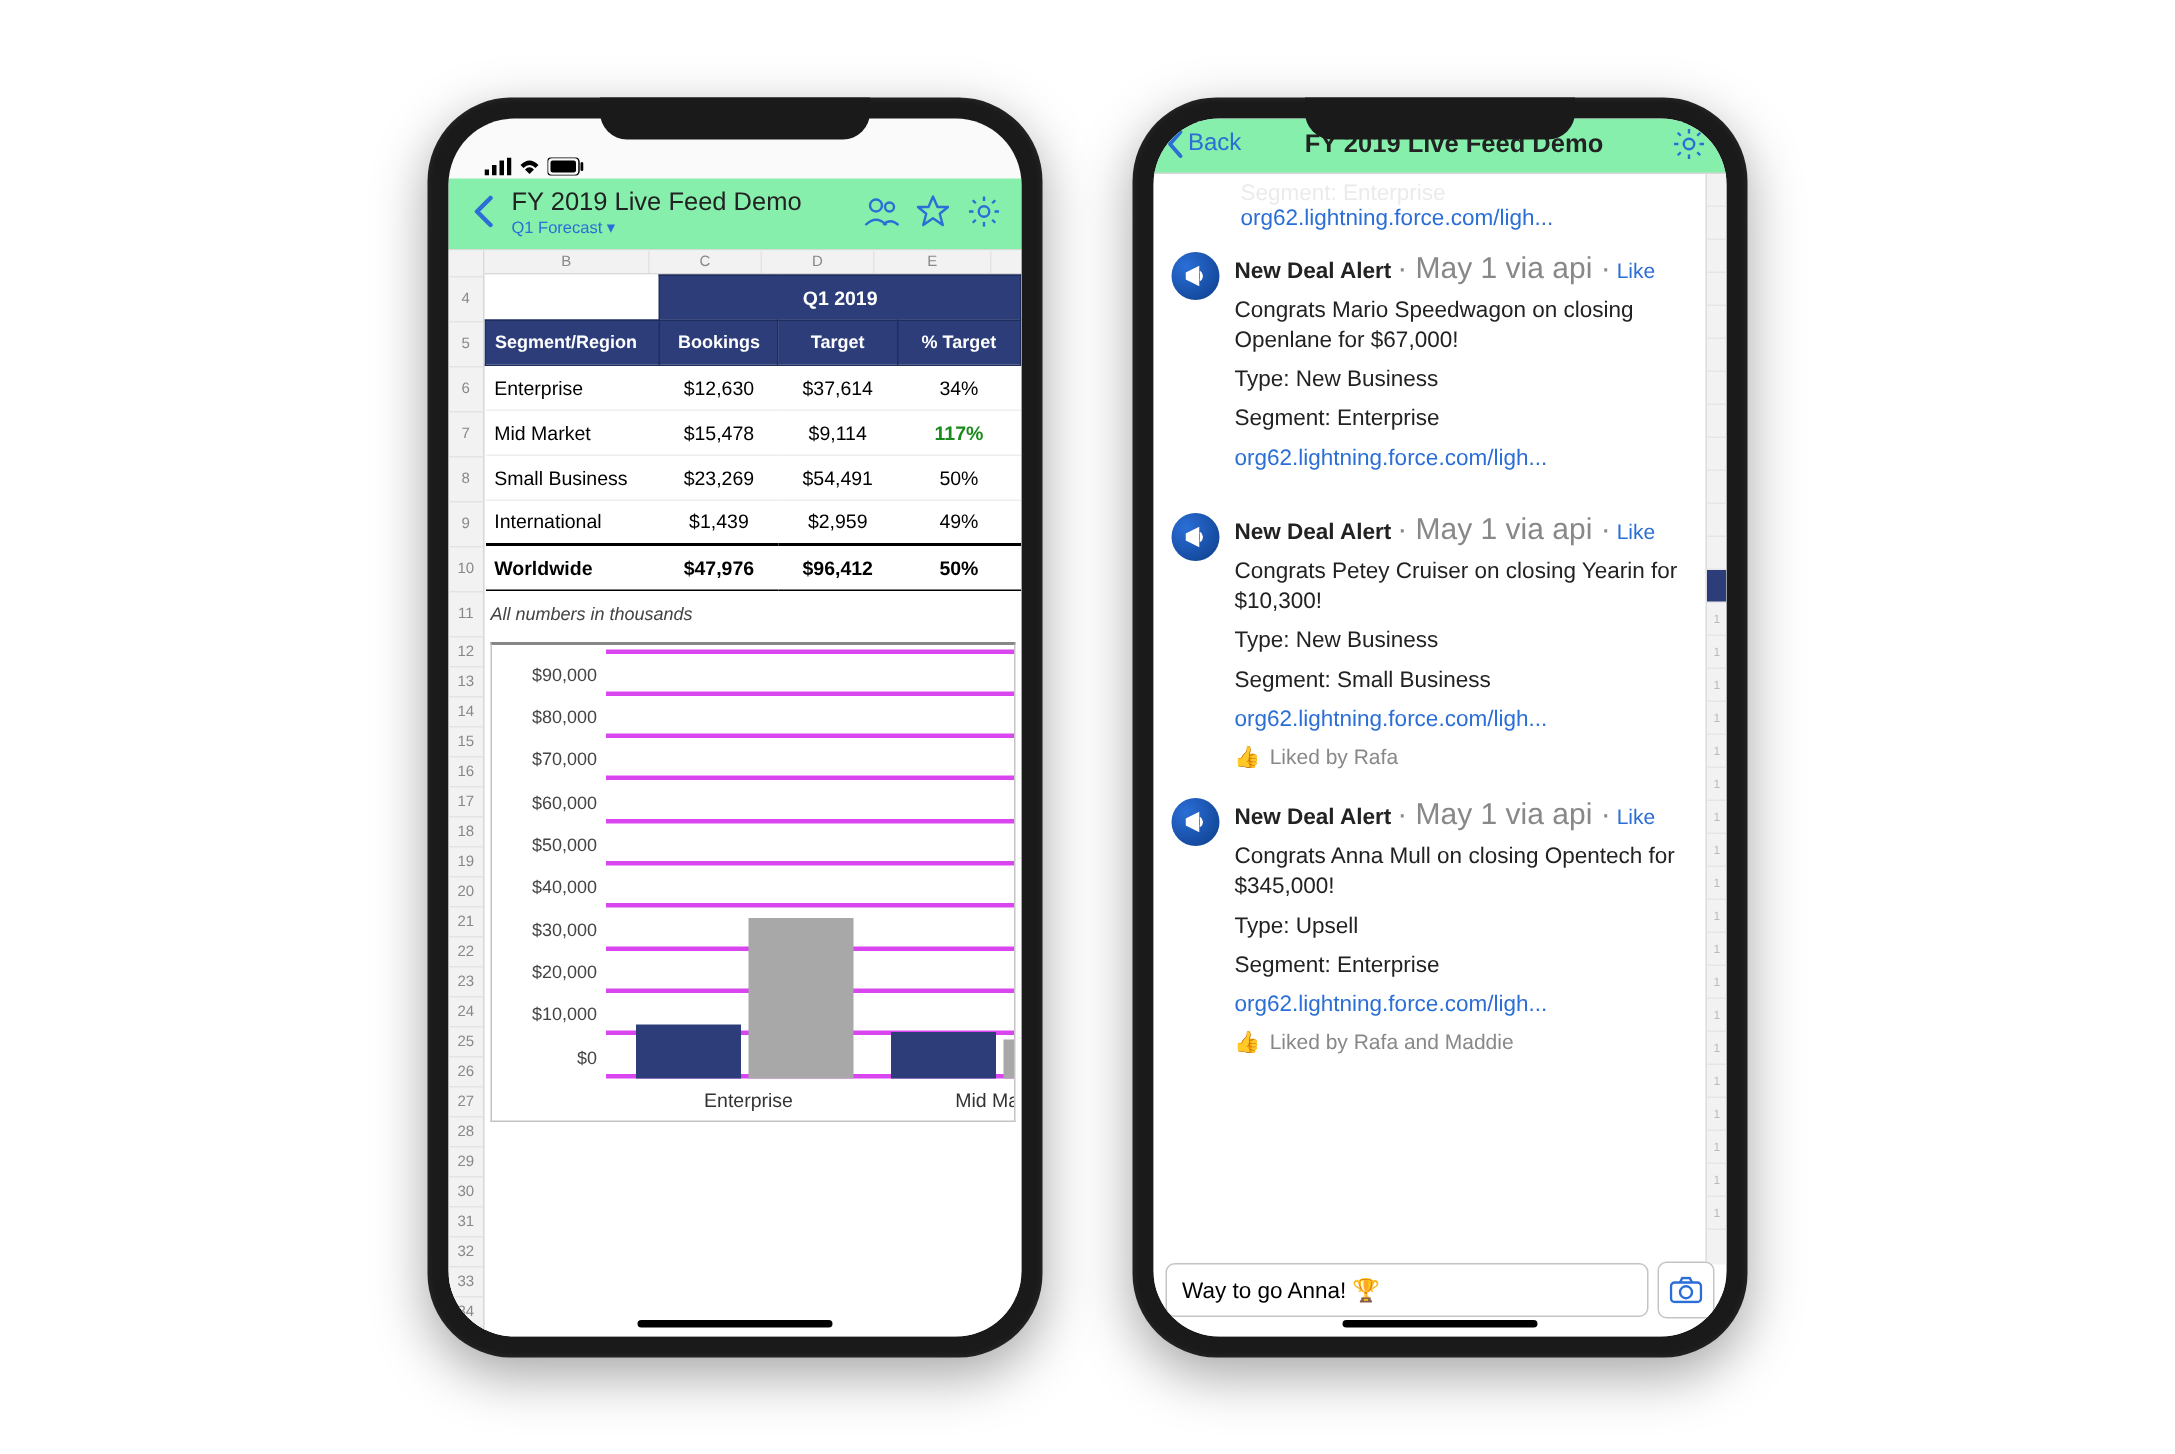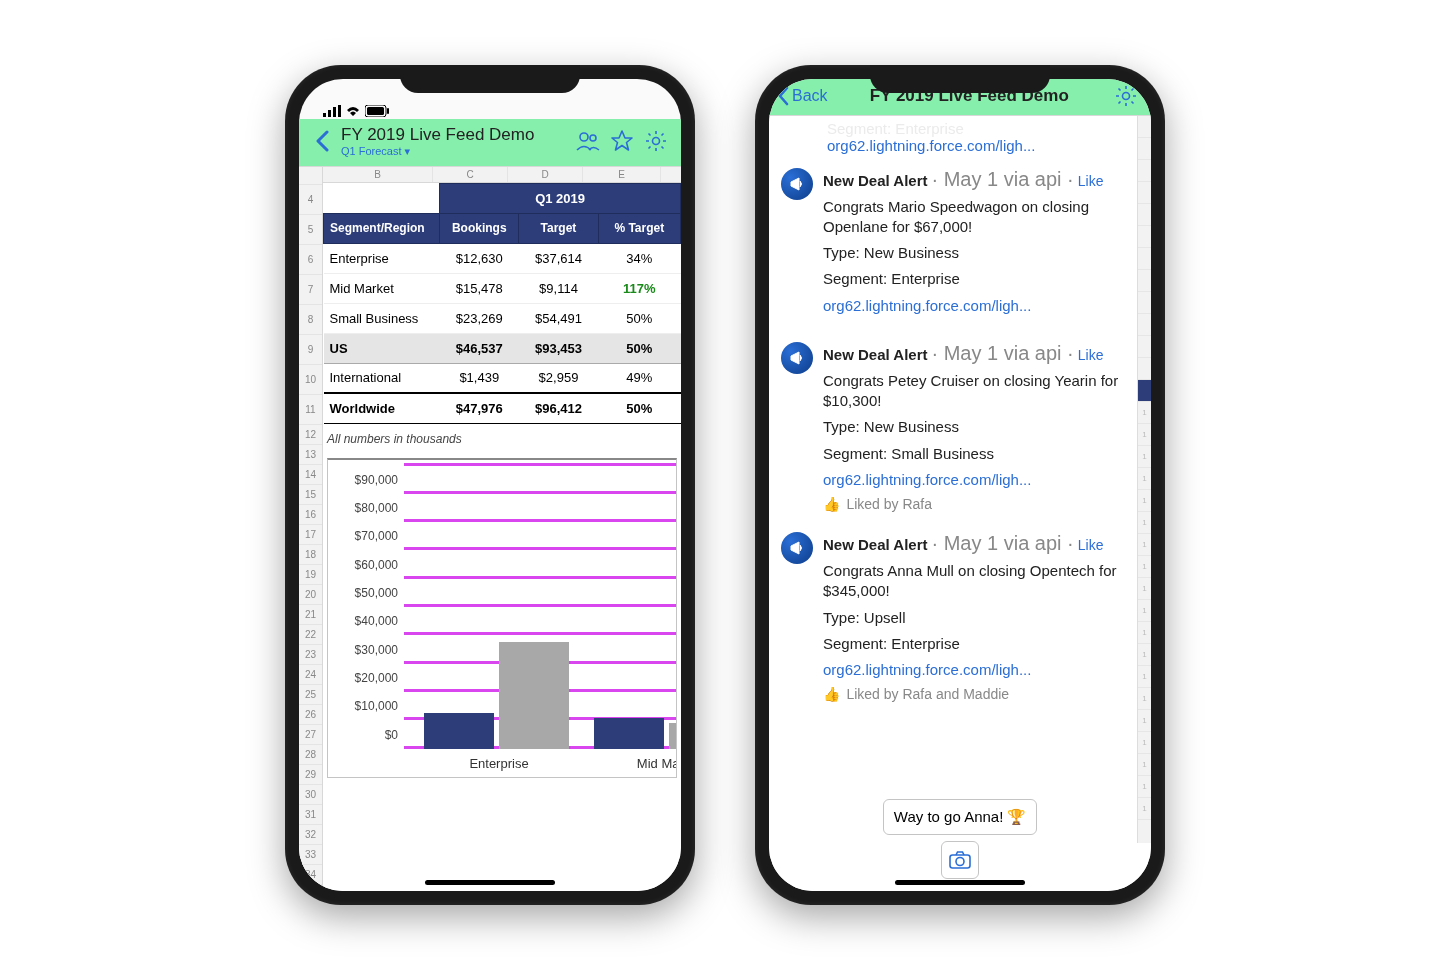--- a/index.html
+++ b/index.html
@@ -118,21 +118,21 @@
   .post-head { display:flex; flex-wrap:wrap; gap:4px; align-items:baseline;}
   .post-head .sender { font-weight:600;}
   .post-head .meta { color:#888; font-size:20px;}
   .post-head .like { color:#2a6ed6; font-size:14px;}
   .post-body p { margin:6px 0; line-height:1.35;}
   .post-body .link { color:#2a6ed6; word-break:break-all;}
   .liked { color:#888; font-size:14px; display:flex; align-items:center; gap:6px; margin-top:4px;}
   .sidebar-rows { position:absolute; right:0; top:0; bottom:48px; width:14px; background:#f2f2f2; border-left:1px solid #ddd;}
   .sidebar-rows div { height:22px; border-bottom:1px solid #e6e6e6; font-size:8px; color:#bbb; text-align:center; line-height:22px;}
   .sidebar-rows .hl { background:#2c3d7a; color:#fff;}
-  .comment-bar { position:absolute; bottom:12px; left:8px; right:8px; display:flex; gap:6px; align-items:center;flex-direction:column;}
+  .comment-bar { position:absolute; bottom:12px; left:8px; right:8px; display:flex; gap:6px; align-items:center;}
   .comment-input { flex:1; border:1px solid #c4c4c4; border-radius:6px; padding:8px 10px; font-size:15px; background:#fff;}
   .cam-btn { width:38px; height:38px; border:1px solid #c4c4c4; border-radius:6px; display:flex; align-items:center; justify-content:center; color:#2a6ed6; background:#fff;}
 </style>
 </head>
 <body>
 
 <div class="phone">
   <div class="notch"></div>
   <div class="screen">
 
@@ -252,26 +252,20 @@
                 <td class="cB num">$15,478</td>
                 <td class="cC num">$9,114</td>
                 <td class="cD num green">117%</td>
               </tr>
               <tr class="drow">
                 <td class="cA">Small Business</td>
                 <td class="cB num">$23,269</td>
                 <td class="cC num">$54,491</td>
                 <td class="cD num">50%</td>
               </tr>
-              <tr class="drow subtotal">
-                <td class="cA">US</td>
-                <td class="cB num">$46,537</td>
-                <td class="cC num">$93,453</td>
-                <td class="cD num">50%</td>
-              </tr>
               <tr class="drow">
                 <td class="cA">International</td>
                 <td class="cB num">$1,439</td>
                 <td class="cC num">$2,959</td>
                 <td class="cD num">49%</td>
               </tr>
               <tr class="drow total">
                 <td class="cA">Worldwide</td>
                 <td class="cB num">$47,976</td>
                 <td class="cC num">$96,412</td>

